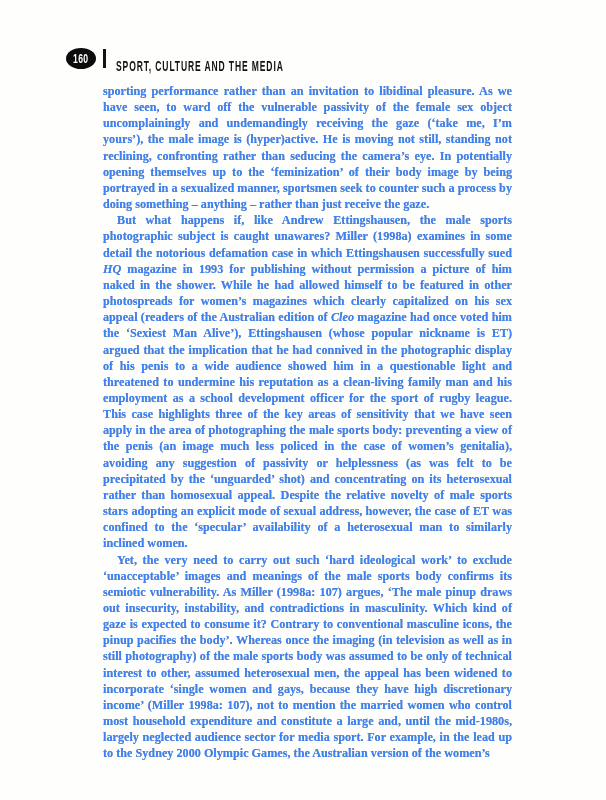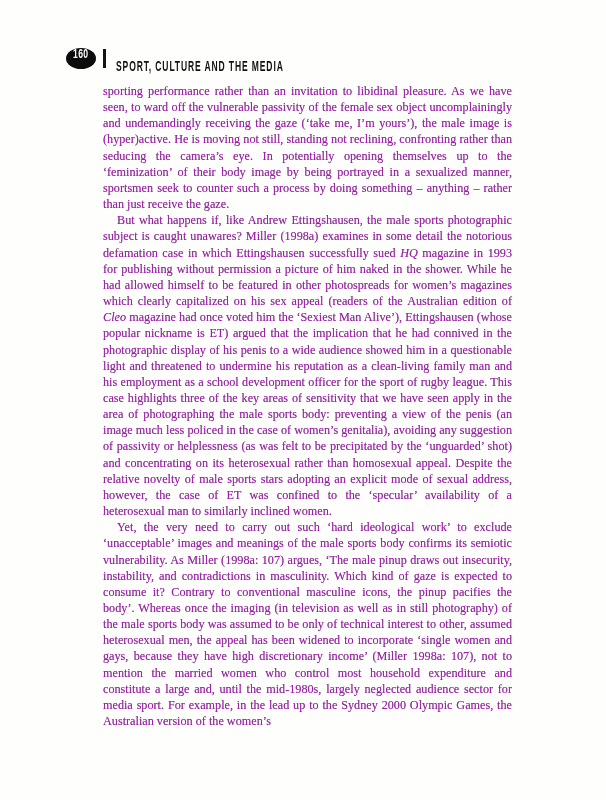--- a/index.html
+++ b/index.html
@@ -25,21 +25,21 @@
   }
   .page-number-badge {
     position: absolute;
     left: 66px;
     top: 48px;
     width: 30px;
     height: 21px;
     background: #0c0c0c;
     border-radius: 50%;
     display: flex;
-    align-items: flex-start;
+    align-items: center;
     justify-content: center;
   }
   .page-number-badge span {
     color: #fdfdfd;
     font-family: "Liberation Sans", sans-serif;
     font-weight: bold;
     font-size: 12px;
     letter-spacing: 0.5px;
     transform: scaleX(0.72);
     line-height: 1;
@@ -68,22 +68,23 @@
   }
   
   .page-body {
     position: absolute;
     left: 103px;
     top: 83px;
     width: 409px;
     font-size: 12.2px;
     line-height: 16.15px;
     text-align: justify;
-    color: #a21caf;
+    color: #3b82f6;
     text-shadow: 0 0 0.4px rgba(30,30,30,0.45);
+    font-weight: bold;
   }
   .page-body p {
     margin: 0;
     padding: 0;
   }
   .page-body p + p {
     text-indent: 14px;
   }
   .page-body i {
     font-style: italic;

